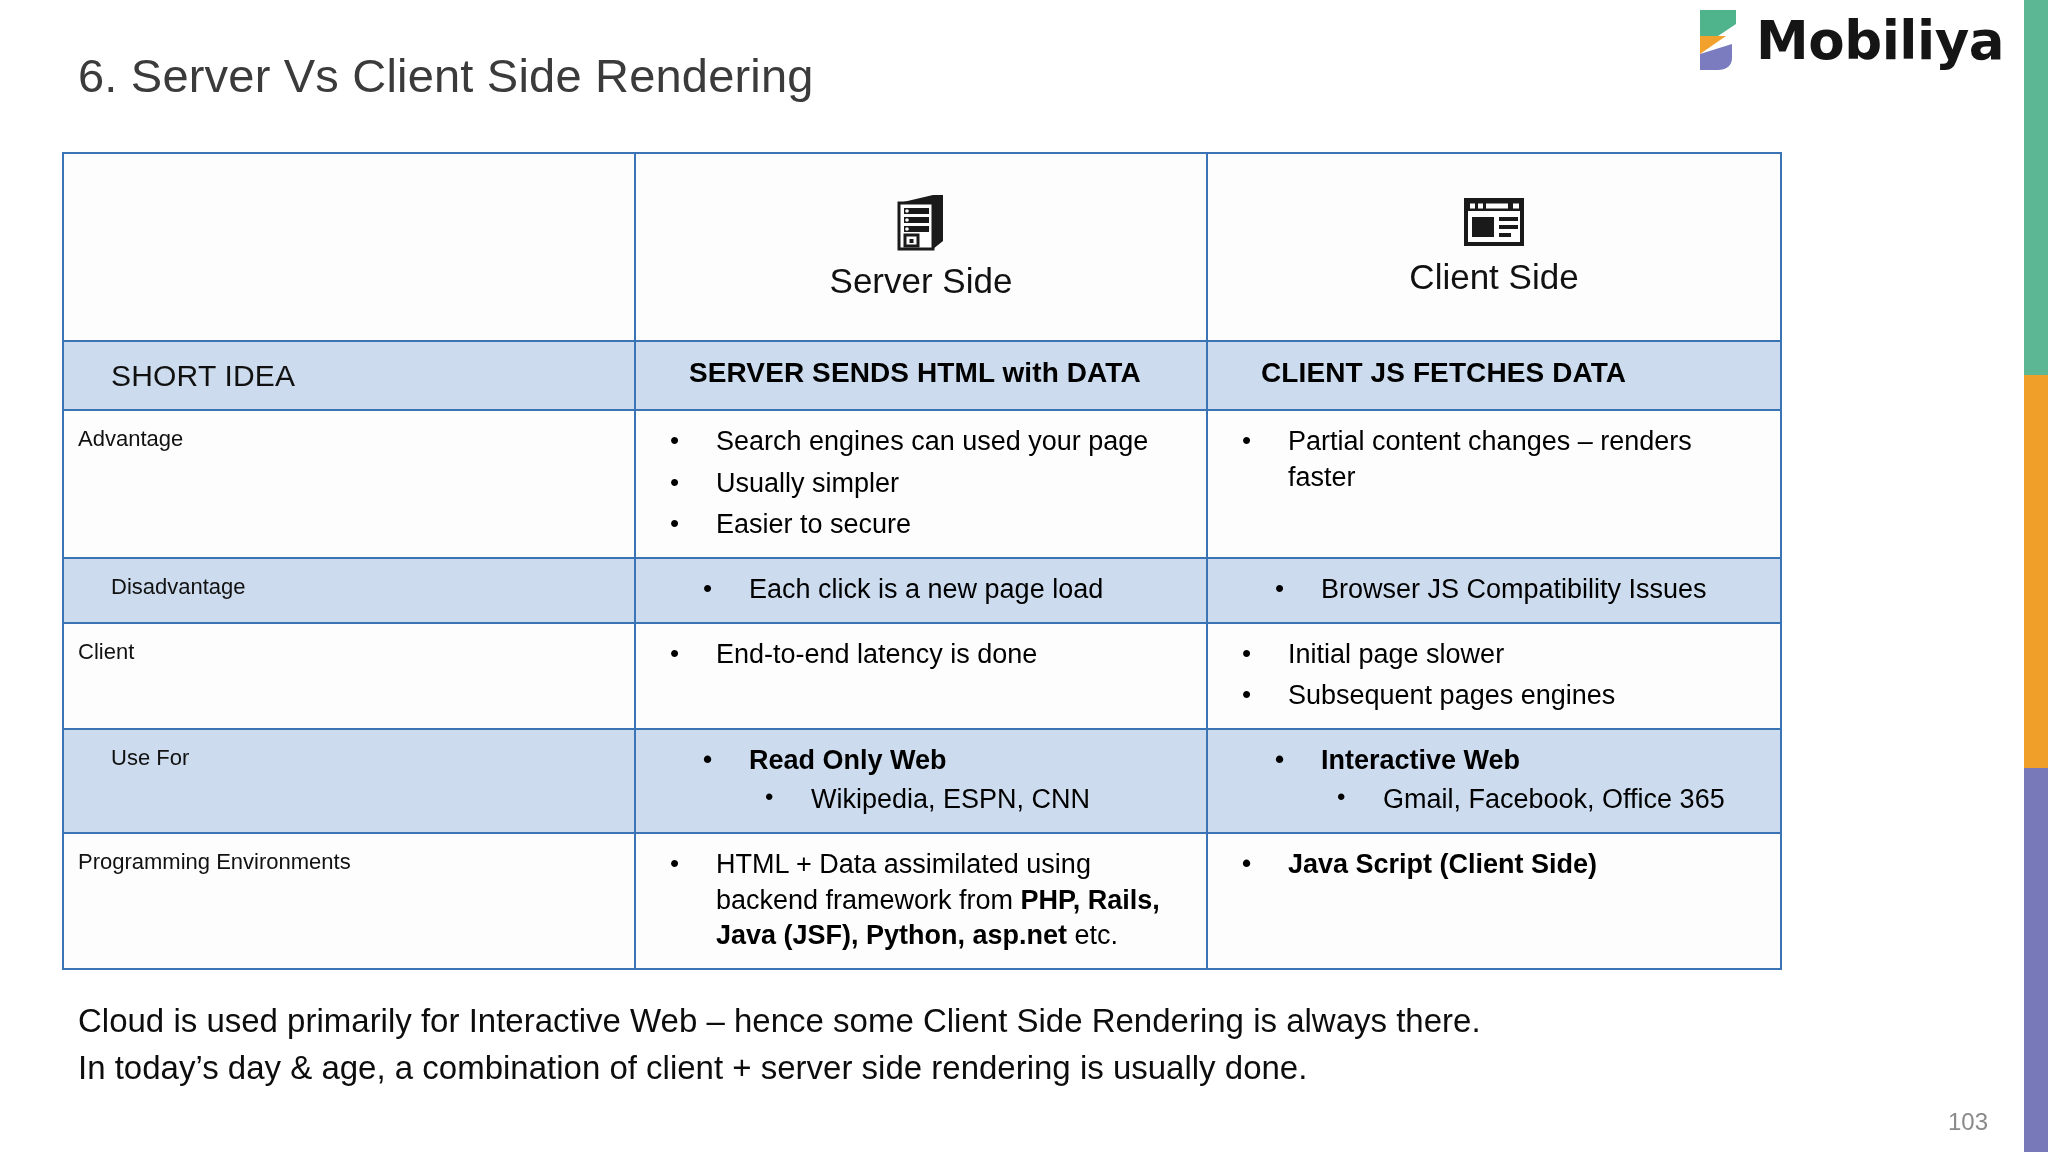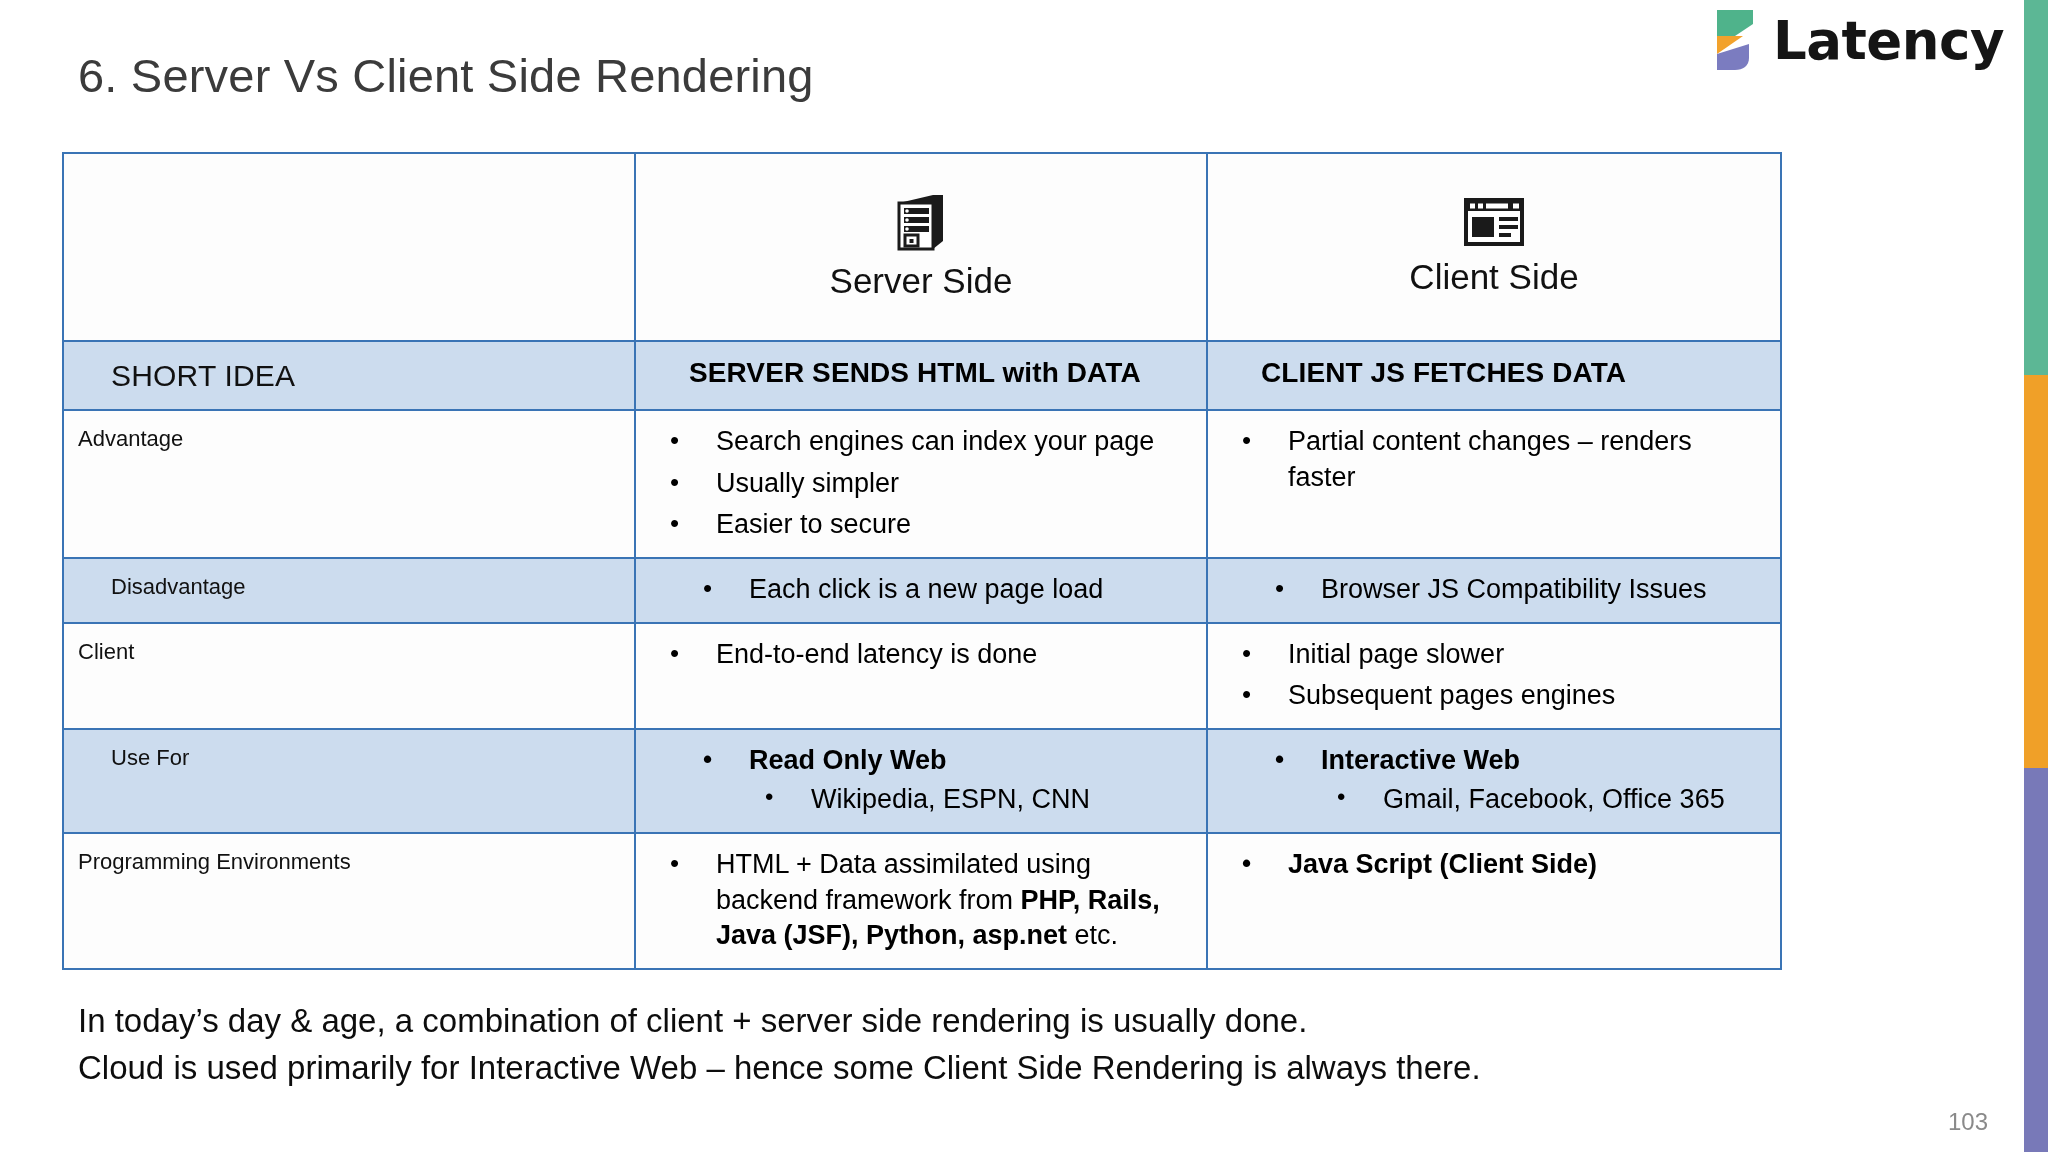--- a/index.html
+++ b/index.html
@@ -196,21 +196,21 @@
 </div>
 
 <div id="logo">
   <span class="mark">
     <svg width="46" height="68" viewBox="0 0 46 68" xmlns="http://www.w3.org/2000/svg">
       <path d="M4 4 L40 4 L40 18 L22 30 L4 30 Z" fill="#4fb38b"></path>
       <path d="M4 30 L30 30 L4 48 Z" fill="#f2a22c"></path>
       <path d="M4 48 L36 38 L36 52 C36 60 30 64 22 64 L4 64 Z" fill="#7b7cc0"></path>
     </svg>
   </span>
-  <span class="wordmark">Latency</span>
+  <span class="wordmark">Mobiliya</span>
 </div>
 
 <div id="page-title">6. Server Vs Client Side Rendering</div>
 
 <table id="compare-table">
   <colgroup>
       <col class="c1">
       <col class="c2">
       <col class="c3">
     </colgroup>
@@ -268,21 +268,21 @@
       </td>
     </tr>
 
     <tr>
       <td class="h-adv">
         <div class="rowlabel">Advantage</div>
       </td>
       <td>
         <div class="cellbody">
             <ul class="bl">
-              <li>Search engines can index your page</li>
+              <li>Search engines can used your page</li>
               <li>Usually simpler</li>
               <li>Easier to secure</li>
             </ul>
           </div>
       </td>
       <td>
         <div class="cellbody">
             <ul class="bl">
               <li>Partial content changes – renders faster</li>
             </ul>
@@ -372,17 +372,17 @@
               <li class="b">Java Script (Client Side)</li>
             </ul>
           </div>
       </td>
     </tr>
 
   </tbody>
 </table>
 
 <div id="footer-note">
+  <div>Cloud is used primarily for Interactive Web – hence some Client Side Rendering is always there.</div>
   <div>In today’s day &amp; age, a combination of client + server side rendering is usually done.</div>
-  <div>Cloud is used primarily for Interactive Web – hence some Client Side Rendering is always there.</div>
 </div>
 
 <div id="page-number">103</div>
 
 </body></html>

